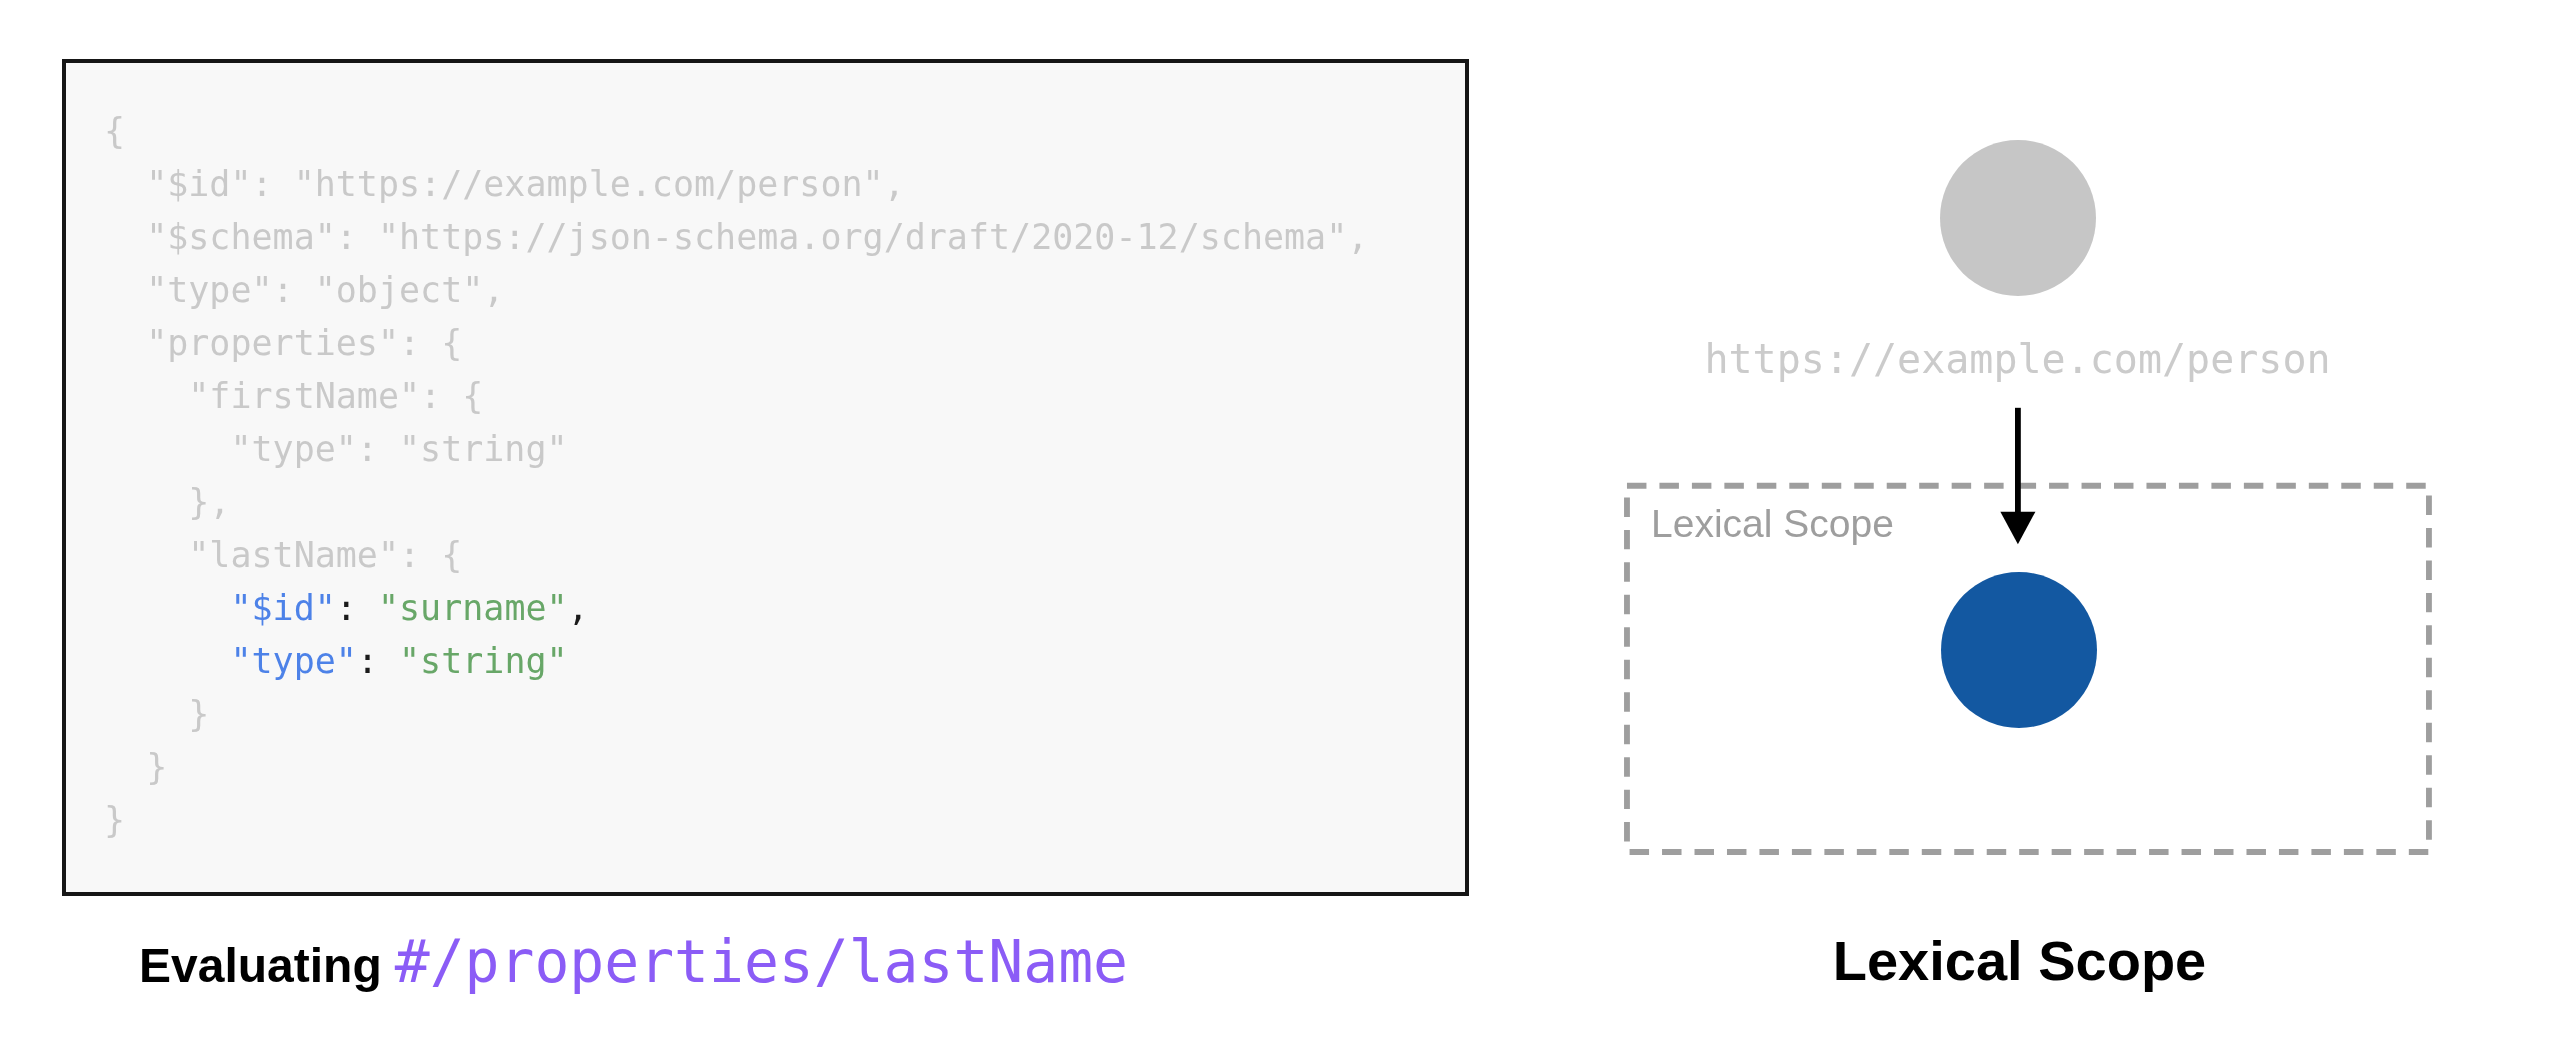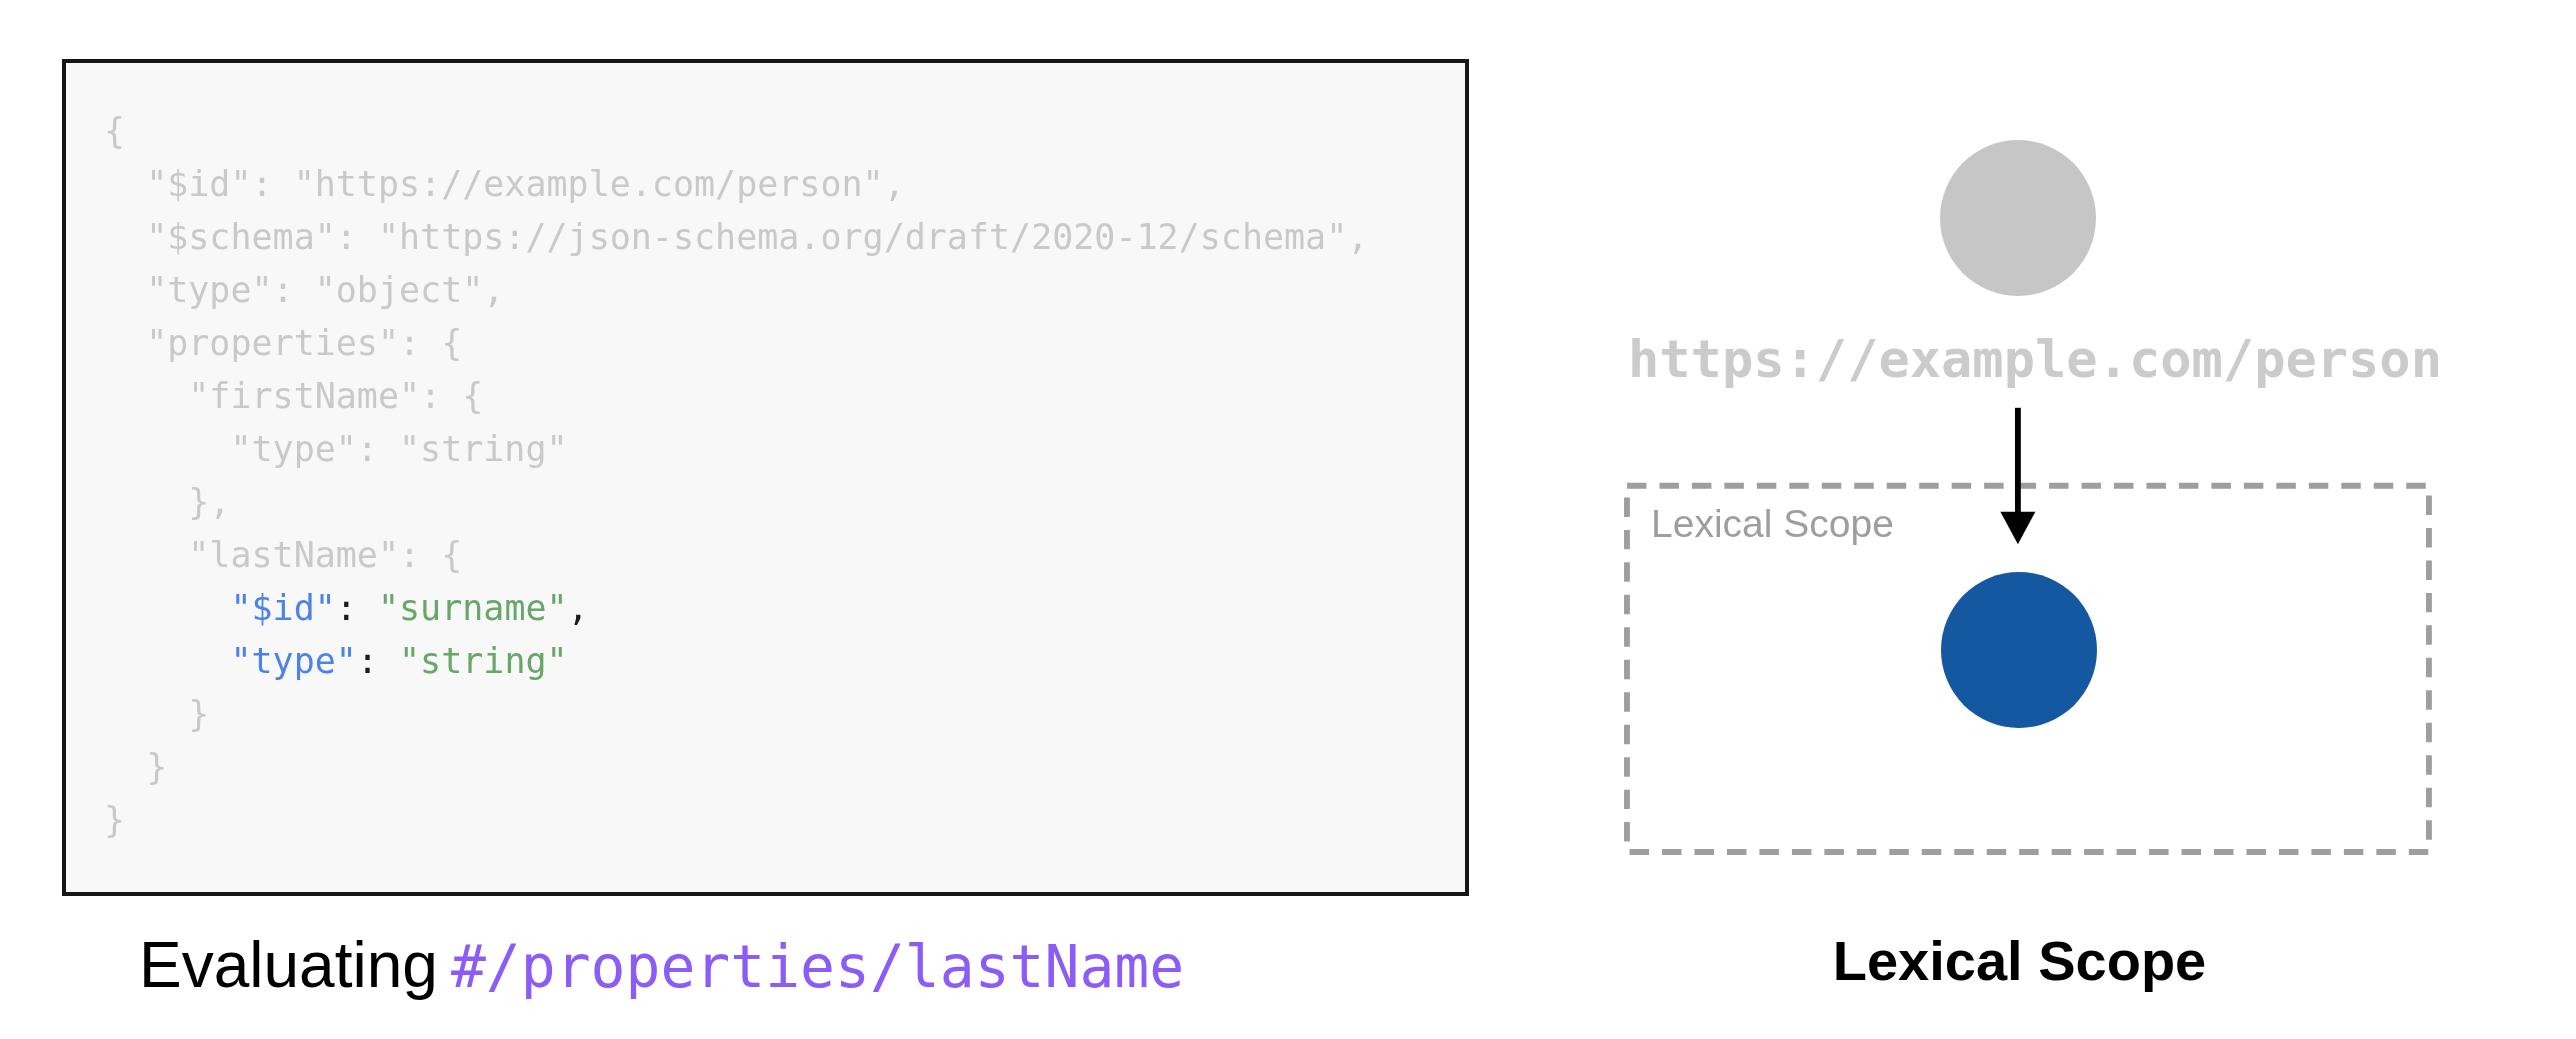--- a/index.html
+++ b/index.html
@@ -34,22 +34,22 @@
   .tok-str{color:#68a768;}
   .tok-punct{color:#1b1b1b;}
 
   .caption-left{
     position:absolute;
     left:139px; top:928px;
     white-space:nowrap;
   }
   .caption-bold{
     font-family:"Liberation Sans", sans-serif;
-    font-weight:normal;
-    font-size:64px;
+    font-weight:bold;
+    font-size:48px;
     color:#000000;
   }
   .caption-mono{
     font-family:"DejaVu Sans Mono", monospace;
     font-size:58px;
     color:#8b5cf6;
     margin-left:13px;
   }
 
   
@@ -62,26 +62,25 @@
     position:absolute;
     width:156px; height:156px;
     border-radius:50%;
   }
   .node-gray{left:1940px; top:140px; background:#c6c6c6;}
   .node-blue{left:1941px; top:572px; background:#1358a1;}
 
   .uri-label{
     position:absolute;
     width:779px;
-    text-align:left;
+    text-align:center;
     font-family:"DejaVu Sans Mono", monospace;
-    font-size:52px;
+    font-size:40px;
     line-height:49px;
     white-space:nowrap;
-    font-weight:bold;
   }
   .uri-gray{left:1628px; top:335px; color:#cbcbcb;}
   .uri-blue{left:1630px; top:789px; color:#1560a8;}
 
   .scope-label{
     position:absolute;
     left:1651px; top:501px;
     font-family:"Liberation Sans", sans-serif;
     font-size:39px;
     line-height:45px;

